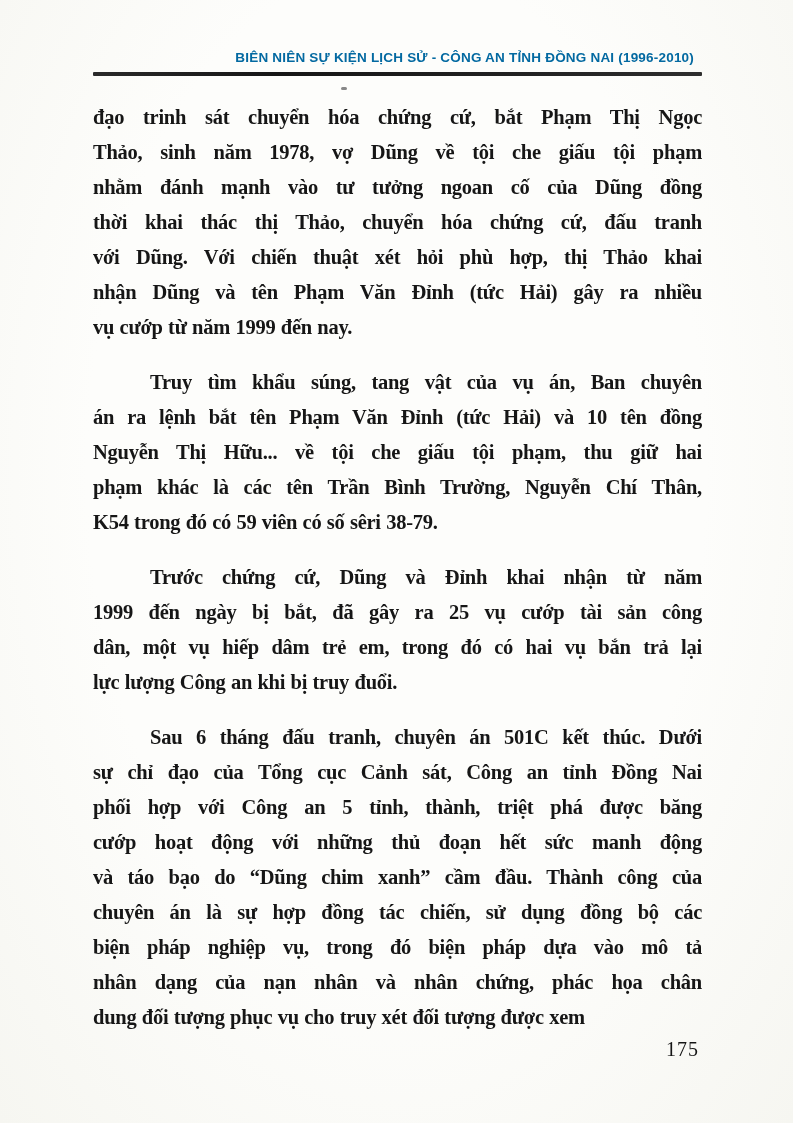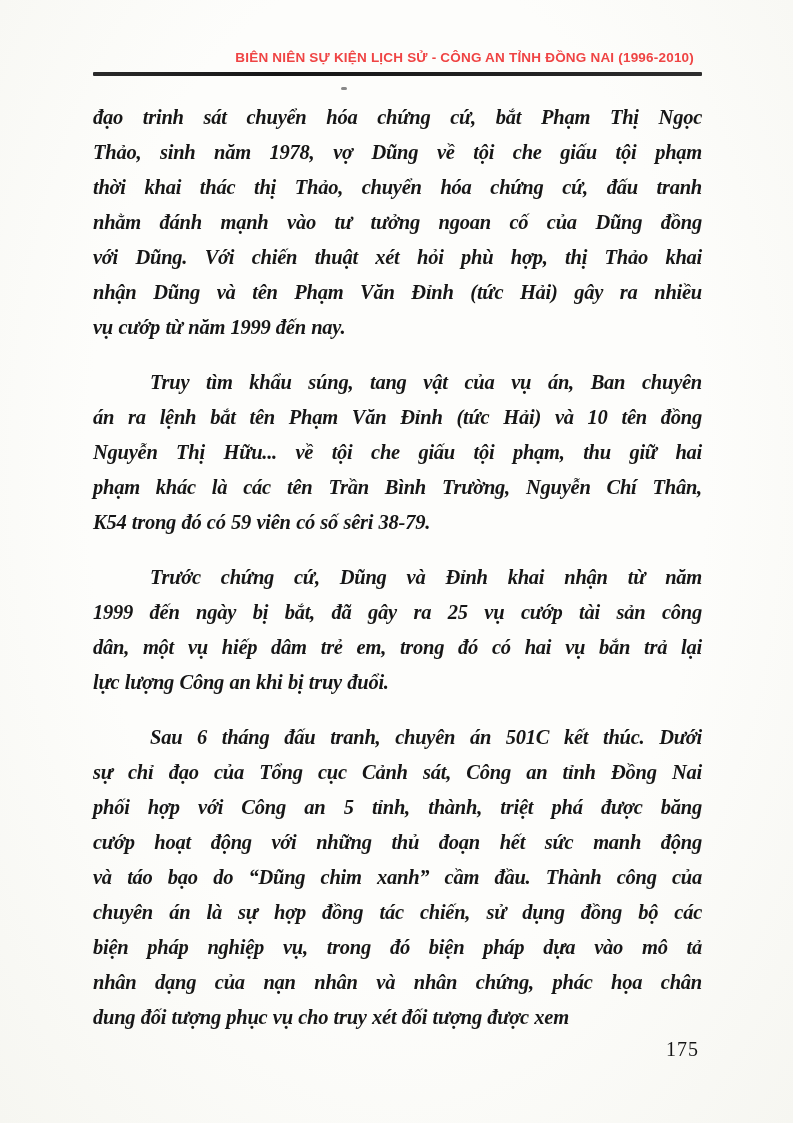--- a/index.html
+++ b/index.html
@@ -25,21 +25,21 @@
     left: 93px;
     top: 50px;
     width: 609px;
   }
   .header-title {
     text-align: right;
     font-family: "Liberation Sans", sans-serif;
     font-weight: 700;
     font-size: 13.5px;
     letter-spacing: 0.2px;
-    color: #ef4444;
+    color: #0369a1;
     padding-right: 8px;
     white-space: nowrap;
   }
   .header-rule {
     margin-top: 7px;
     height: 4px;
     background: linear-gradient(to right, #2a2a2a, #161616 30%, #222 70%, #2e2e2e);
     border-radius: 1px;
   }
   .artifact-dot {
@@ -68,21 +68,20 @@
   }
   .paragraph { margin: 0; }
   .paragraph + .paragraph { margin-top: 20px; }
   .line {
     height: 35px;
     line-height: 35px;
     text-align: justify;
     text-align-last: justify;
     overflow: visible;
     white-space: nowrap;
-    font-style: italic;
   }
   .line.last {
     text-align-last: left;
   }
   .line.indent {
     padding-left: 57px;
   }
 
   
   .page-number {
@@ -105,22 +104,22 @@
     <div class="header-title">BIÊN NIÊN SỰ KIỆN LỊCH SỬ - CÔNG AN TỈNH ĐỒNG NAI (1996-2010)</div>
     <div class="header-rule"></div>
     <div class="artifact-dot"></div>
   </div>
 
   <div class="text-body">
 
   <div class="paragraph">
         <div class="line">đạo trinh sát chuyển hóa chứng cứ, bắt Phạm Thị Ngọc</div>
         <div class="line">Thảo, sinh năm 1978, vợ Dũng về tội che giấu tội phạm</div>
+        <div class="line">nhằm đánh mạnh vào tư tưởng ngoan cố của Dũng đồng</div>
         <div class="line">thời khai thác thị Thảo, chuyển hóa chứng cứ, đấu tranh</div>
-        <div class="line">nhằm đánh mạnh vào tư tưởng ngoan cố của Dũng đồng</div>
         <div class="line">với Dũng. Với chiến thuật xét hỏi phù hợp, thị Thảo khai</div>
         <div class="line">nhận Dũng và tên Phạm Văn Đỉnh (tức Hải) gây ra nhiều</div>
         <div class="line last">vụ cướp từ năm 1999 đến nay.</div>
       </div>
       <div class="paragraph">
         <div class="line indent">Truy tìm khẩu súng, tang vật của vụ án, Ban chuyên</div>
         <div class="line">án ra lệnh bắt tên Phạm Văn Đỉnh (tức Hải) và 10 tên đồng</div>
         <div class="line">Nguyễn Thị Hữu... về tội che giấu tội phạm, thu giữ hai</div>
         <div class="line">phạm khác là các tên Trần Bình Trường, Nguyễn Chí Thân,</div>
         <div class="line last">K54 trong đó có 59 viên có số sêri 38-79.</div>

